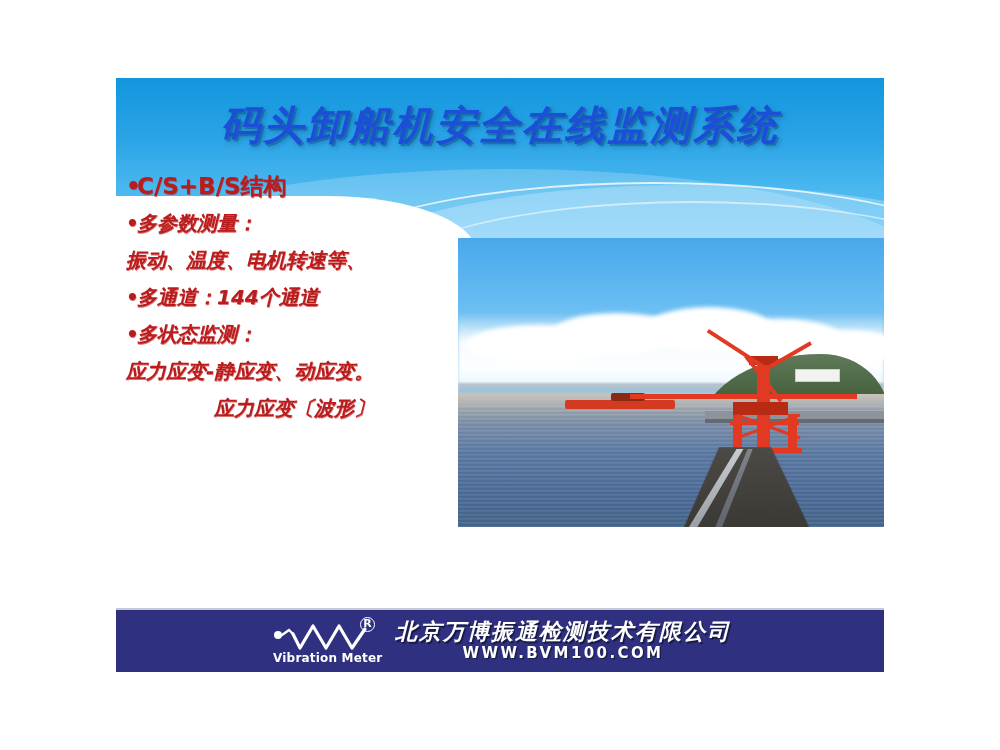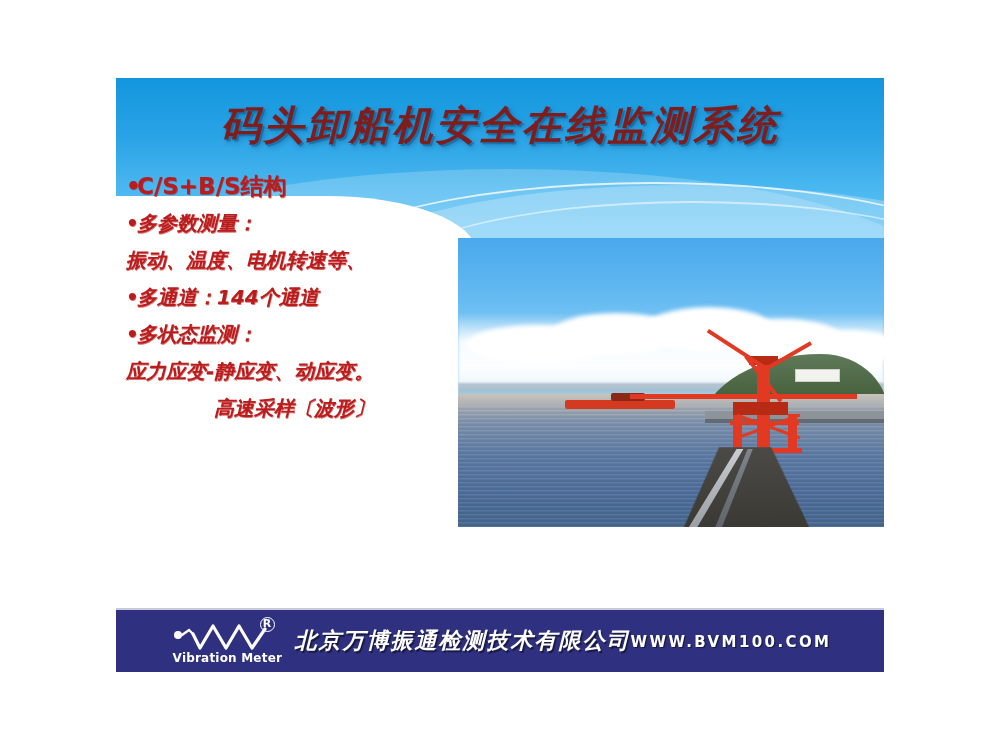--- a/index.html
+++ b/index.html
@@ -50,21 +50,21 @@
     background:#ffffff;
   }
 
   
   .title{
     position:absolute;left:116px;top:98px;width:768px;
     text-align:center;
     font-family:"DejaVu Sans","Liberation Sans",sans-serif;
     font-size:40px;font-weight:700;font-style:italic;
     letter-spacing:3px;
-    color:#7f1d1d;
+    color:#1d4ed8;
     text-shadow:2px 2px 0 rgba(10,80,130,0.45), 3px 3px 5px rgba(8,60,100,0.35);
     white-space:nowrap;
   }
 
   
   .bullets{
     position:absolute;left:126px;top:168px;width:350px;
     color:#b91c1c;
     font-family:"DejaVu Sans","Liberation Sans",sans-serif;
     font-weight:700;font-style:italic;
@@ -165,21 +165,21 @@
     position:absolute;right:6px;top:0px;
     color:#ffffff;font-size:11px;font-weight:700;
     border:1.4px solid #ffffff;border-radius:50%;
     width:13px;height:13px;line-height:12px;text-align:center;
   }
   .logo-sub{
     position:absolute;left:4px;bottom:0px;width:104px;
     color:#ffffff;font-size:12px;font-weight:700;text-align:center;
     letter-spacing:0.2px;white-space:nowrap;
   }
-  .f-texts{display:flex;align-items:center;line-height:1.05;}
+  .f-texts{display:flex;flex-direction:column;align-items:center;line-height:1.05;}
   .f-cn{
     color:#ffffff;font-size:22px;font-weight:700;font-style:italic;
     letter-spacing:2px;white-space:nowrap;
     text-shadow:1.5px 1.5px 1px rgba(0,0,0,0.5);
   }
   .f-url{
     color:#ffffff;font-size:15px;font-weight:700;letter-spacing:2.4px;
     white-space:nowrap;margin-top:3px;
     text-shadow:1.2px 1.2px 1px rgba(0,0,0,0.5);
   }
@@ -262,21 +262,21 @@
     <div class="bline">
       <span class="bul">•</span><span>多通道：144个通道</span>
     </div>
     <div class="bline">
       <span class="bul">•</span><span>多状态监测：</span>
     </div>
     <div class="bline indent">
       <span>应力应变-静应变、动应变。</span>
     </div>
     <div class="bline indent2">
-      <span>高速采样〔波形〕</span>
+      <span>应力应变〔波形〕</span>
     </div>
   </div>
 
   <div class="footer">
     <div class="footer-inner">
 
       <div class="logo-wrap">
         <svg class="logo-mark" viewBox="0 0 108 30">
           <circle cx="9" cy="14" r="4" fill="#ffffff"></circle>
           <path d="M13 14 L20 9 L24 13" stroke="#ffffff" stroke-width="2.4" fill="none" stroke-linecap="round"></path>

